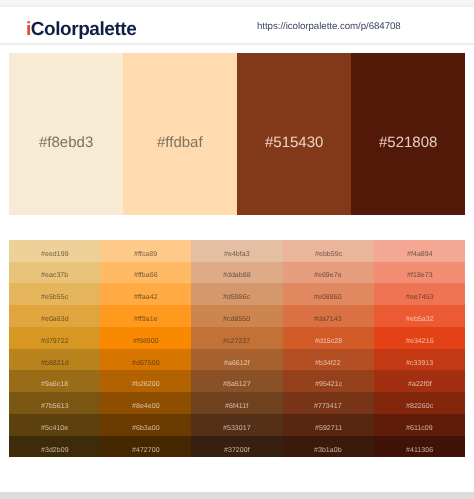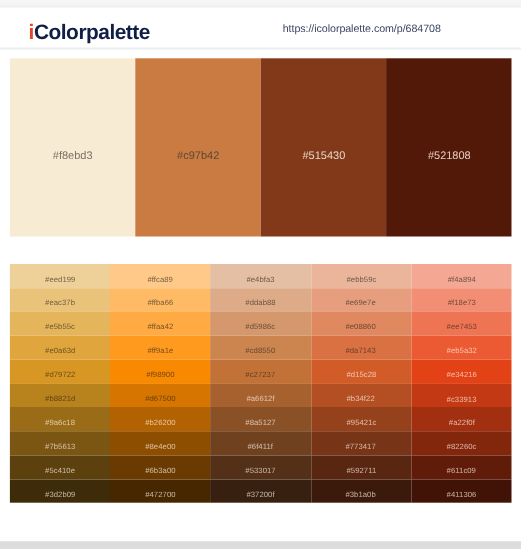--- a/index.html
+++ b/index.html
@@ -15,43 +15,43 @@
   .bottomstrip{position:absolute;left:0;top:492px;width:474px;height:7px;background:#dcdcdd;}
   .header{position:absolute;left:0;top:7px;width:474px;height:36px;background:#fff;box-sizing:border-box;}
   .hdrline{position:absolute;left:0;top:43px;width:474px;height:1.6px;background:#ecedf0;}
   .logo{position:absolute;left:26px;top:12.5px;will-change:transform;font-size:19px;font-weight:bold;letter-spacing:-0.45px;line-height:20px;}
   .logo .i{color:#e8442a;}
   .logo .rest{color:#101f46;}
   .url{position:absolute;left:257px;top:13px;will-change:transform;font-size:9.7px;color:#3d4663;letter-spacing:-0.05px;line-height:13px;}
 
   .mainpal{position:absolute;left:9px;top:53.4px;width:456px;height:162px;display:flex;}
   .mainpal .sw{flex:1 1 0;display:flex;align-items:center;justify-content:center;padding-top:17px;box-sizing:border-box;}
-  .mainpal .sw span{font-size:10px;letter-spacing:0px;will-change:transform;}
+  .mainpal .sw span{font-size:15px;letter-spacing:0px;will-change:transform;}
 
   .grid{position:absolute;left:9px;top:239.8px;width:456px;height:217.6px;display:flex;flex-direction:column;}
   .grow{flex:1 1 0;display:flex;}
   .gcell{flex:1 1 0;display:flex;align-items:center;justify-content:center;padding-top:7px;box-sizing:border-box;}
   .gcell span{font-size:7px;letter-spacing:0.05px;will-change:transform;}
 </style>
 </head>
 <body>
 
 <div class="page">
   <div class="topstrip"></div>
   <div class="hdrline"></div>
   <div class="header">
     <div class="logo"><span class="i">i</span><span class="rest">Colorpalette</span></div>
     <div class="url">https://icolorpalette.com/p/684708</div>
   </div>
   <div class="mainpal" id="mainpal">
       <div class="sw" style="background: rgb(248, 235, 211); color: rgb(123, 114, 100);">
         <span>#f8ebd3</span>
       </div>
-      <div class="sw" style="background: rgb(201, 123, 66); color: rgb(94, 70, 52);">
-        <span>#c97b42</span>
+      <div class="sw" style="background: rgb(255, 219, 175); color: rgb(126, 116, 97);">
+        <span>#ffdbaf</span>
       </div>
       <div class="sw" style="background: rgb(129, 57, 25); color: rgb(233, 213, 201);">
         <span>#515430</span>
       </div>
       <div class="sw" style="background: rgb(82, 24, 8); color: rgb(229, 205, 192); align-items: center;">
         <span>#521808</span>
       </div>
     </div>
   <div class="grid" id="grid">
       <div class="grow">

